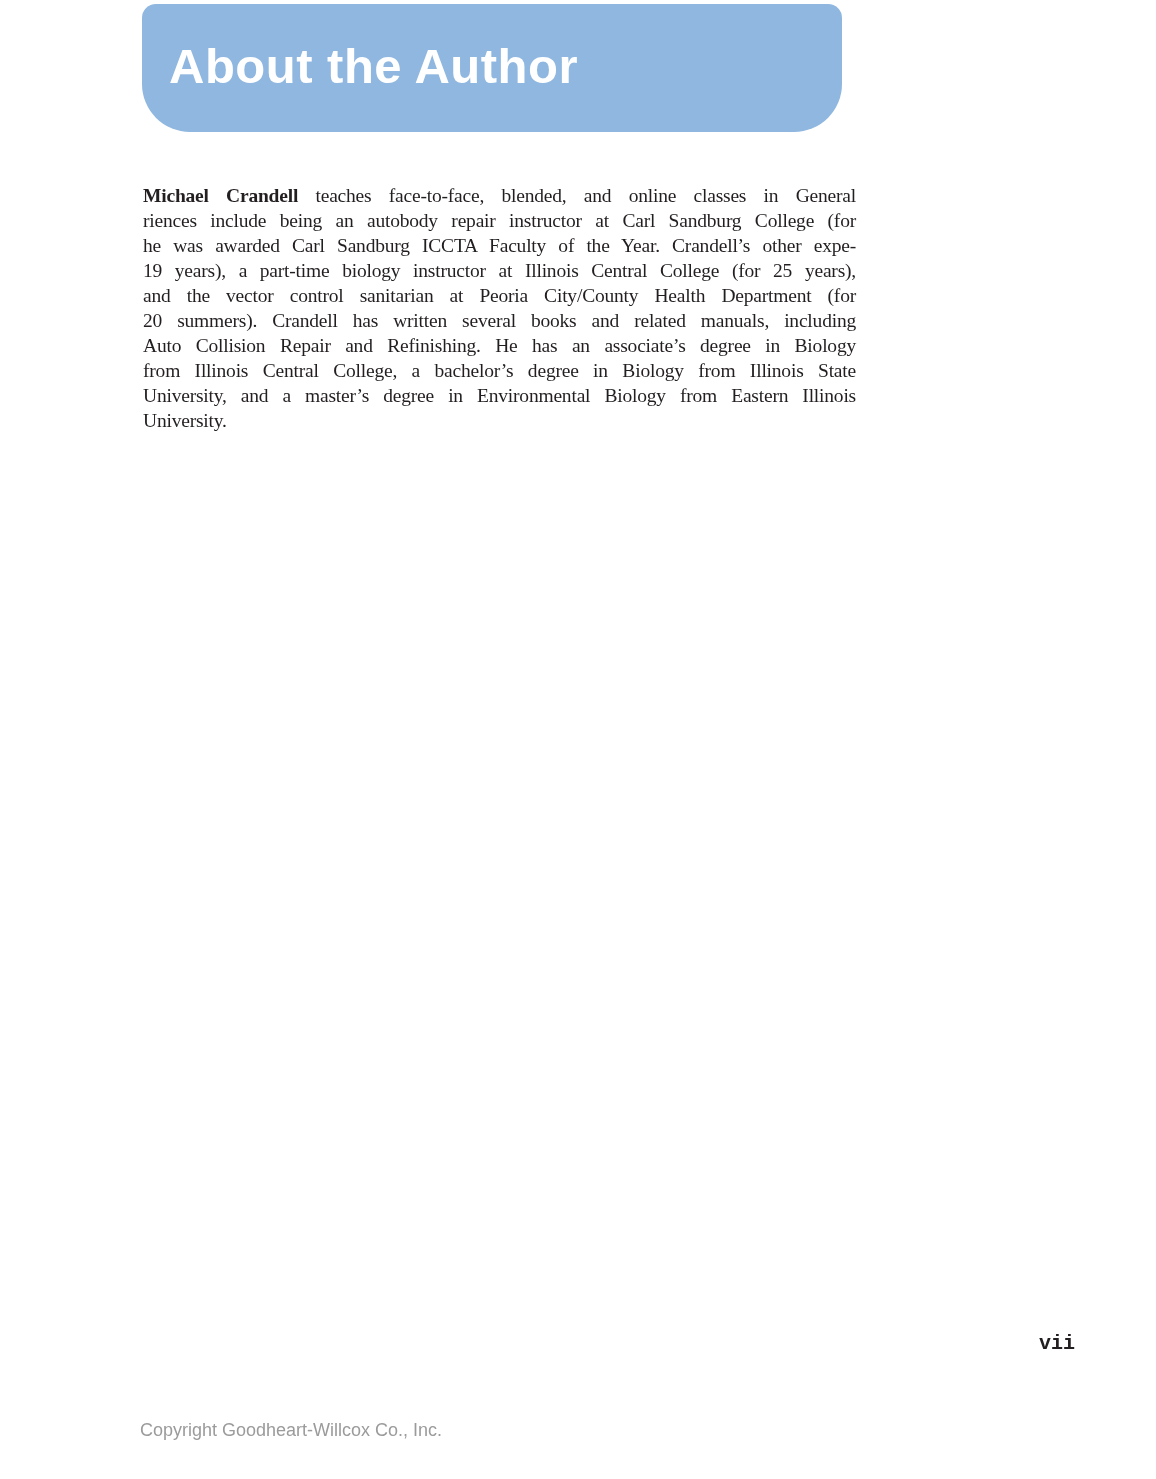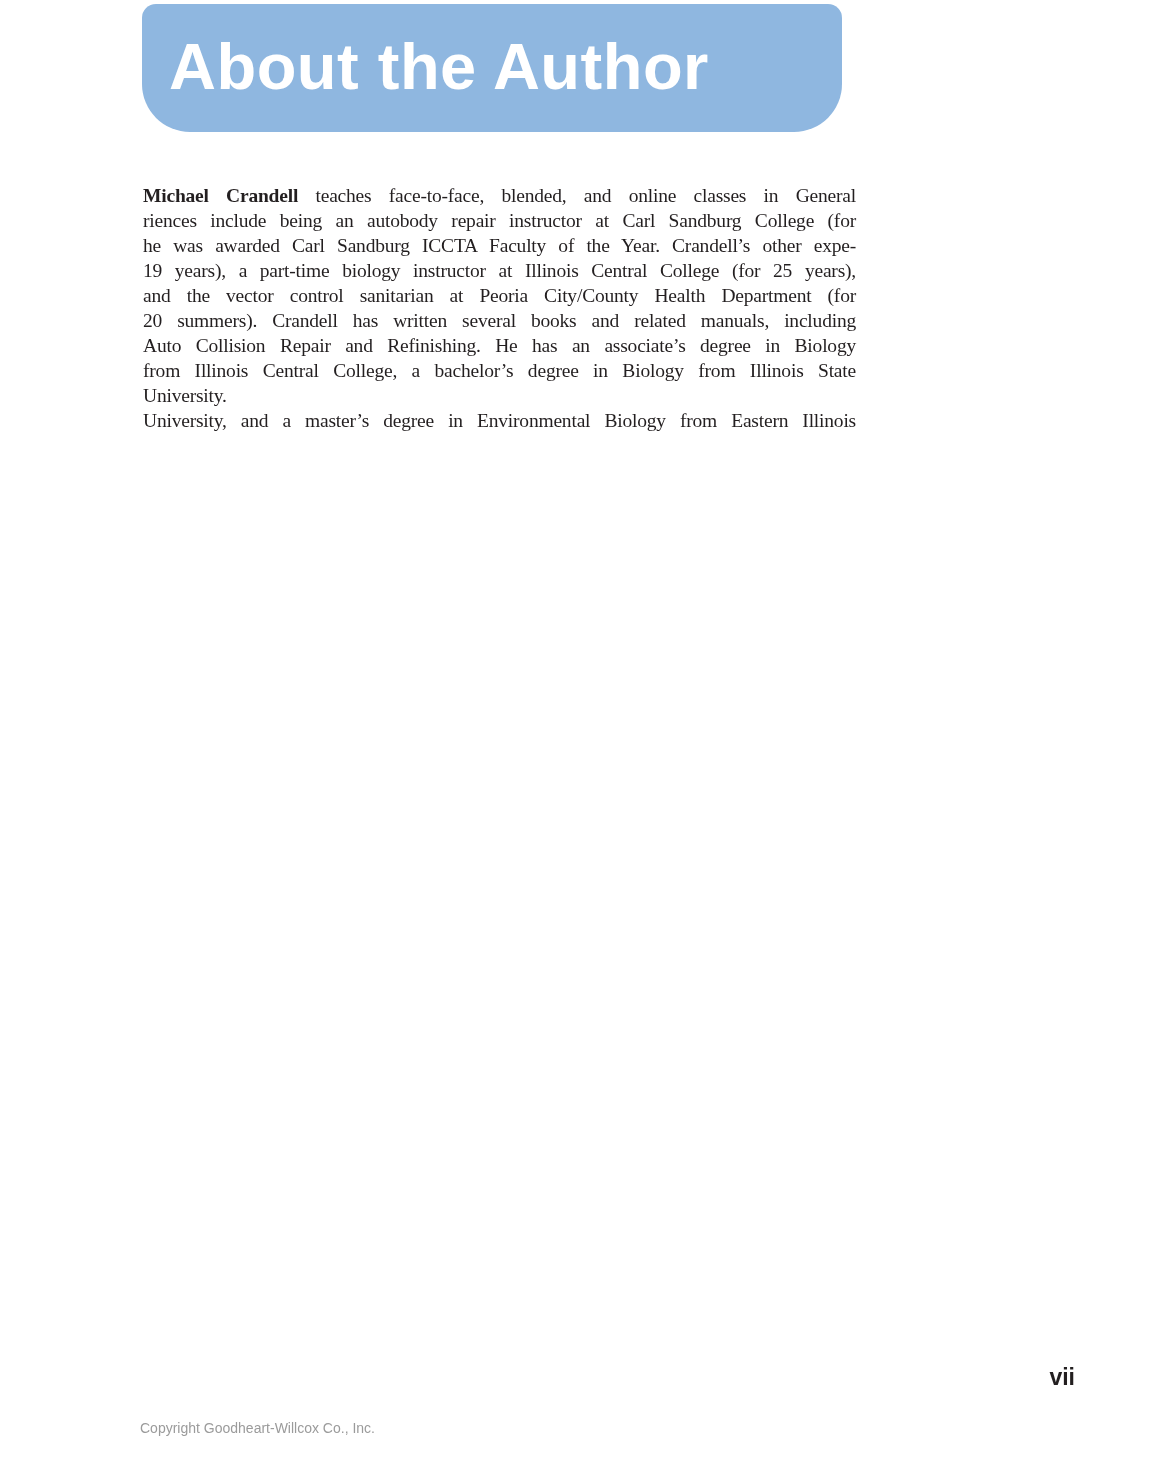--- a/index.html
+++ b/index.html
@@ -23,21 +23,21 @@
     background: var(--banner-bg, #8FB7E0);
     border-radius: 14px 14px 48px 48px;
     display: flex;
     align-items: center;
     padding-left: 27px;
     box-sizing: border-box;
   }
   .banner-title {
     font-family: "Liberation Sans", "DejaVu Sans", sans-serif;
     font-weight: bold;
-    font-size: 65px;
+    font-size: 49px;
     line-height: 1;
     letter-spacing: 0.5px;
     color: var(--banner-text, #ffffff);
     white-space: nowrap;
     transform: translateY(-2px);
   }
 
   
   .bio {
     position: absolute;
@@ -52,30 +52,30 @@
   .bio-line.just { text-align: justify; text-align-last: justify; }
   .bio-line .b { font-weight: bold; margin-top: 36px; }
   .bio-line .i { }
 
   
   .footer-copyright {
     position: absolute;
     left: 140px;
     top: 1421px;
     font-family: "Liberation Sans", "DejaVu Sans", sans-serif;
-    font-size: 14px;
+    font-size: 18px;
     line-height: 1;
     color: var(--copyright-text, #9B9B9B);
   }
   .footer-page-number {
     position: absolute;
     right: 81px;
-    top: 1366px;
-    font-family: Liberation Sans, sans-serif;
-    font-size: 23px;
+    top: 1334px;
+    font-family: Liberation Mono, monospace;
+    font-size: 20px;
     line-height: 1;
     font-weight: bold;
     color: var(--body-text, #231F20);
   }
 </style>
 </head>
 <body>
 
 <div class="page">
 
@@ -85,21 +85,21 @@
 
   <div class="bio">
       <div class="bio-line just"><span class="b">Michael Crandell</span><span> teaches face-to-face, blended, and online classes in General</span></div>
       <div class="bio-line just"><span>riences include being an autobody repair instructor at Carl Sandburg College (for</span></div>
       <div class="bio-line just"><span>he was awarded Carl Sandburg ICCTA Faculty of the Year. Crandell’s other expe-</span></div>
       <div class="bio-line just"><span>19 years), a part-time biology instructor at Illinois Central College (for 25 years),</span></div>
       <div class="bio-line just"><span>and the vector control sanitarian at Peoria City/County Health Department (for</span></div>
       <div class="bio-line just"><span>20 summers). Crandell has written several books and related manuals, including</span></div>
       <div class="bio-line just"><span class="i">Auto Collision Repair and Refinishing.</span><span> He has an associate’s degree in Biology</span></div>
       <div class="bio-line just"><span>from Illinois Central College, a bachelor’s degree in Biology from Illinois State</span></div>
+      <div class="bio-line just"><span>University, and a master’s degree in Environmental Biology from Eastern Illinois</span></div>
       <div class="bio-line"><span>University.</span></div>
-      <div class="bio-line just"><span>University, and a master’s degree in Environmental Biology from Eastern Illinois</span></div>
     </div>
 
   <div class="footer-copyright">Copyright Goodheart-Willcox Co., Inc.</div>
 
   <div class="footer-page-number">vii</div>
 
 </div>
 
 </body></html>

